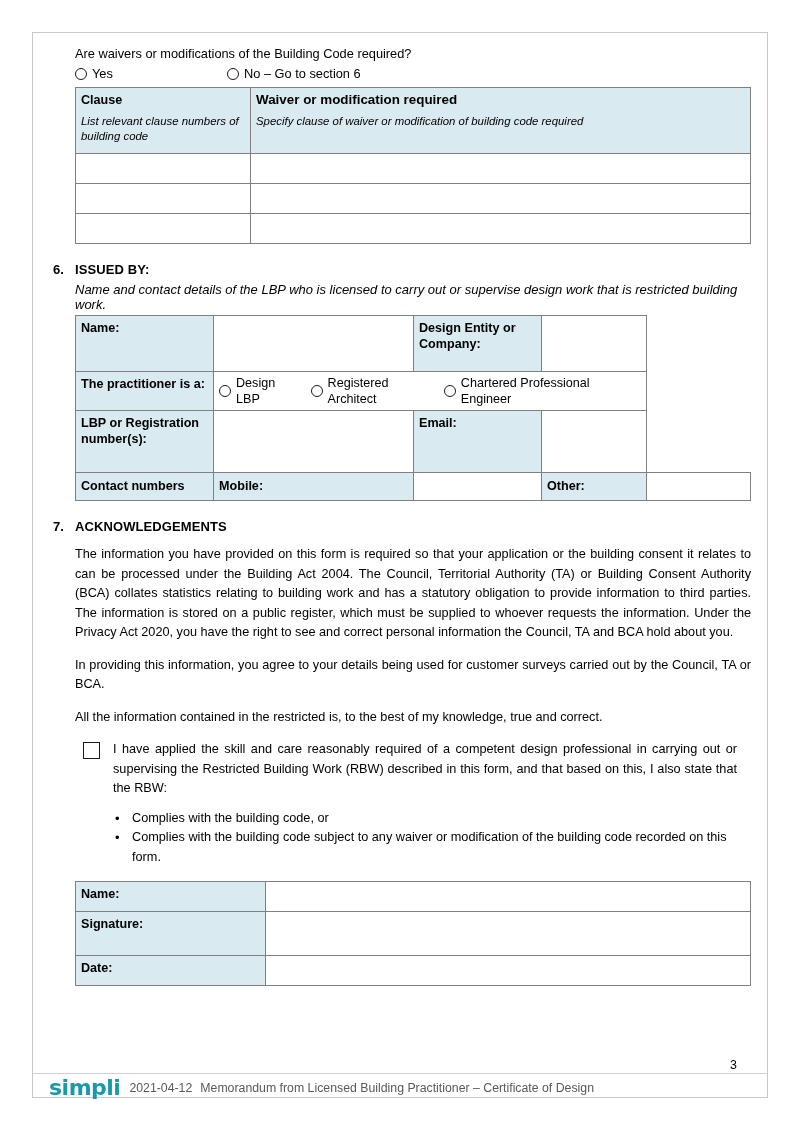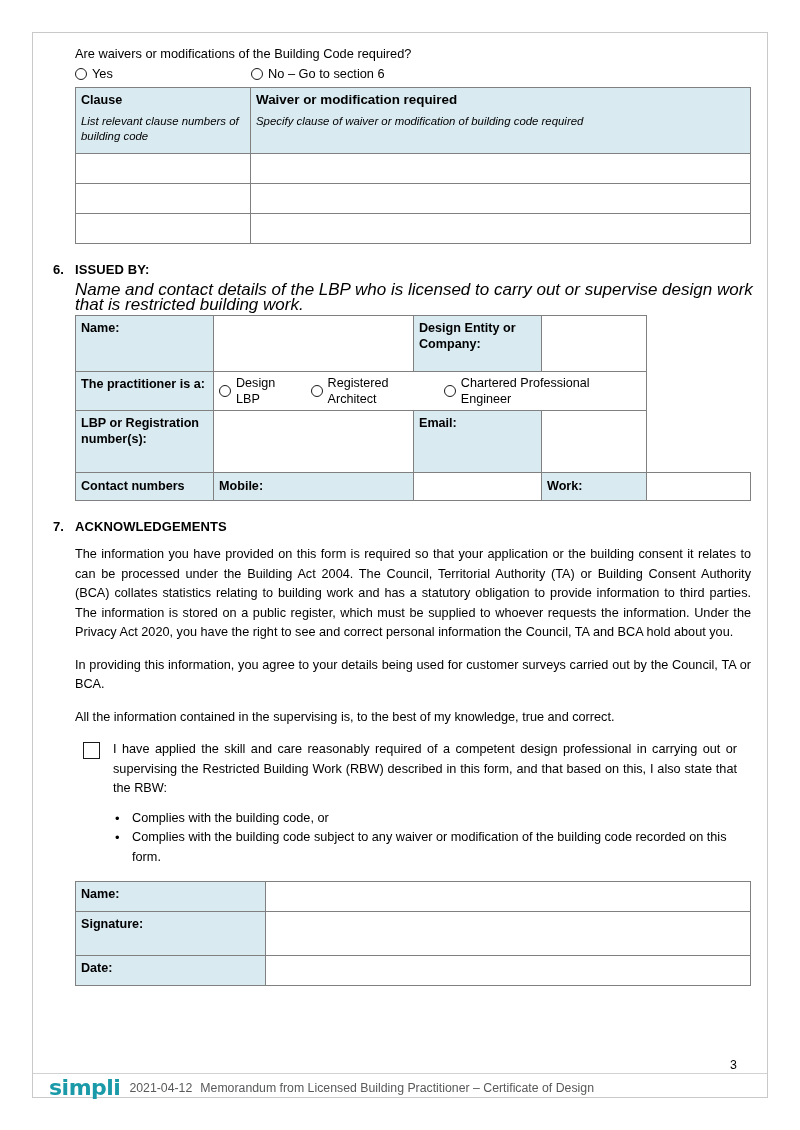--- a/index.html
+++ b/index.html
@@ -32,21 +32,20 @@
     font-size: 12.8px;
     line-height: 18px;
     margin: 0 0 2px 32px;
   }
   .opts {
     margin: 0 0 5px 32px;
     display: flex;
     align-items: center;
     font-size: 12.8px;
     line-height: 17px;
-    gap: 24px;
   }
   .opt { display: flex; align-items: center; }
   .opt-yes { width: 152px; }
   .radio {
     display: inline-block;
     width: 12px; height: 12px;
     border: 1.6px solid #1a1a1a;
     border-radius: 50%;
     margin-right: 5px;
     flex: 0 0 auto;
@@ -82,21 +81,21 @@
     margin: 18px 0 0 0;
     font-size: 13px;
     font-weight: bold;
   }
   .sec .num { width: 32px; flex: 0 0 32px; padding-left: 10px; }
   .sec .ttl { letter-spacing: .1px; }
 
   .sec-note {
     margin: 5px 0 3px 32px;
     font-style: italic;
-    font-size: 17px;
+    font-size: 13px;
     line-height: 15px;
   }
 
   .issued-wrap { margin: 0 0 0 32px; width: 676px; }
   .issued-wrap td { font-size: 12.6px; }
   .col-a { width: 138px; }
   .col-b { width: 200px; }
   .col-c { width: 128px; }
 
   .prac-cell { padding: 3px 5px !important; }
@@ -277,36 +276,36 @@
         <tr>
           <td class="lbl col-a" style="height:62px;">LBP or Registration number(s):</td>
           <td class="col-b"></td>
           <td class="lbl col-c">Email:</td>
           <td></td>
         </tr>
         <tr class="contact-row">
           <td class="lbl col-a">Contact numbers</td>
           <td class="lbl" style="width:66px;">Mobile:</td>
           <td style="width:196px;"></td>
-          <td class="lbl" style="width:56px;">Work:</td>
+          <td class="lbl" style="width:56px;">Other:</td>
           <td></td>
         </tr>
       </tbody>
         </table>
     </div>
 
     <div class="sec">
       <span class="num">7.</span>
       <span class="ttl">ACKNOWLEDGEMENTS</span>
     </div>
 
     <div class="ack-body">
       <p class="ack-p" style="margin-top:11px;">The information you have provided on this form is required so that your application or the building consent it relates to can be processed under the Building Act 2004. The Council, Territorial Authority (TA) or Building Consent Authority (BCA) collates statistics relating to building work and has a statutory obligation to provide information to third parties. The information is stored on a public register, which must be supplied to whoever requests the information. Under the Privacy Act 2020, you have the right to see and correct personal information the Council, TA and BCA hold about you.</p>
       <p class="ack-p">In providing this information, you agree to your details being used for customer surveys carried out by the Council, TA or BCA.</p>
-      <p class="ack-p">All the information contained in the supervising is, to the best of my knowledge, true and correct.</p>
+      <p class="ack-p">All the information contained in the restricted is, to the best of my knowledge, true and correct.</p>
 
       <div class="ack-check">
         <span class="checkbox"></span>
         <span class="ack-check-text">I have applied the skill and care reasonably required of a competent design professional in carrying out or supervising the Restricted Building Work (RBW) described in this form, and that based on this, I also state that the RBW:</span>
       </div>
 
       <ul class="bullets">
         <li>Complies with the building code, or</li>
         <li>Complies with the building code subject to any waiver or modification of the building code recorded on this form.</li>
       </ul>

